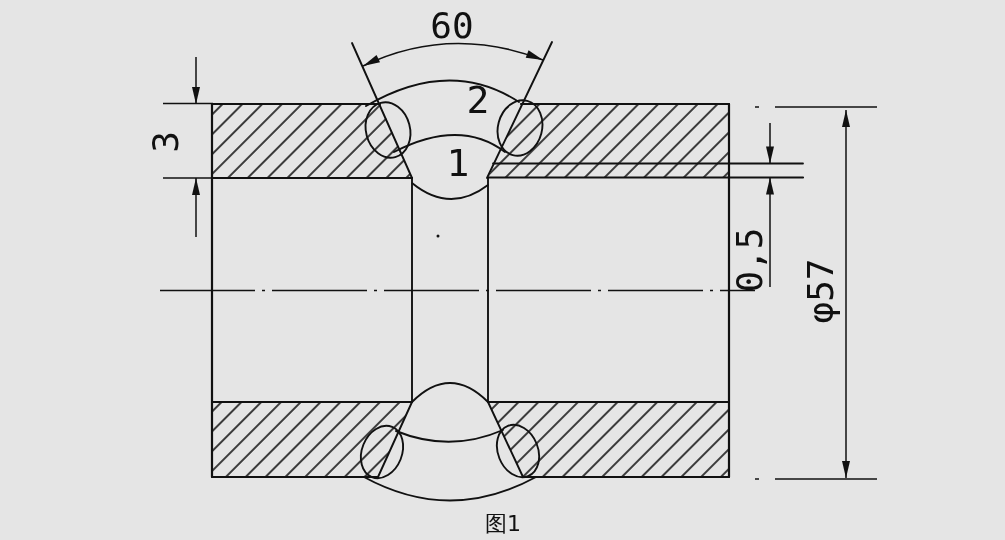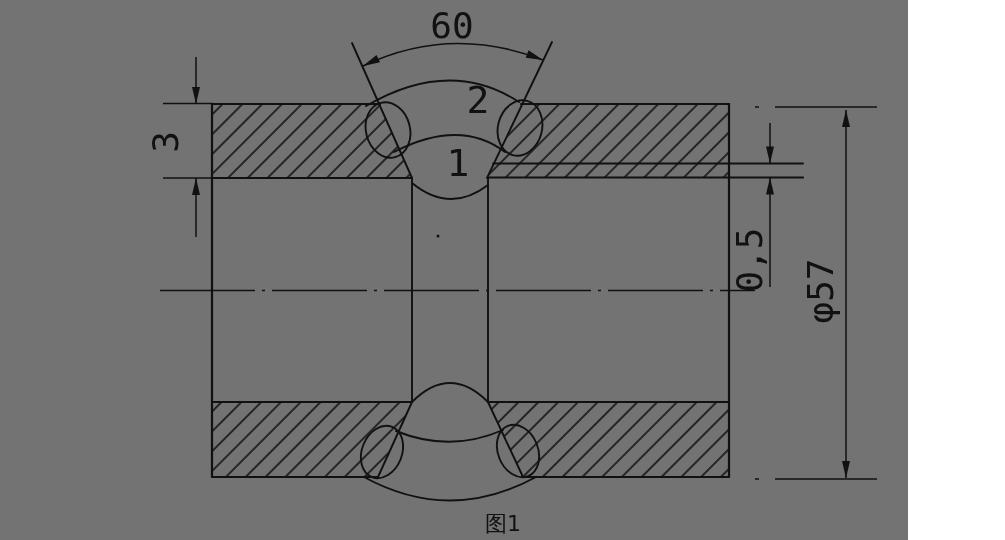--- a/index.html
+++ b/index.html
@@ -1,16 +1,16 @@
 <!DOCTYPE html>
 <html><head>
 <meta charset="utf-8">
 <style>
   html,body{margin:0;padding:0;background:#fff;}
-  .page{width:908px;height:540px;position:relative;background:#737373;overflow:hidden;}
+  .page{width:1005px;height:540px;position:relative;background:#e5e5e5;overflow:hidden;}
   svg{display:block;}
   text{fill:#111;}
   .dimtext{font-family:"DejaVu Sans Mono", monospace;font-size:36px;}
   .passtext{font-family:"DejaVu Sans Mono", monospace;font-size:38px;}
   .caption{font-family:"DejaVu Sans", sans-serif;font-size:22px;}
 </style>
 </head>
 <body>
 
 <div class="page">

